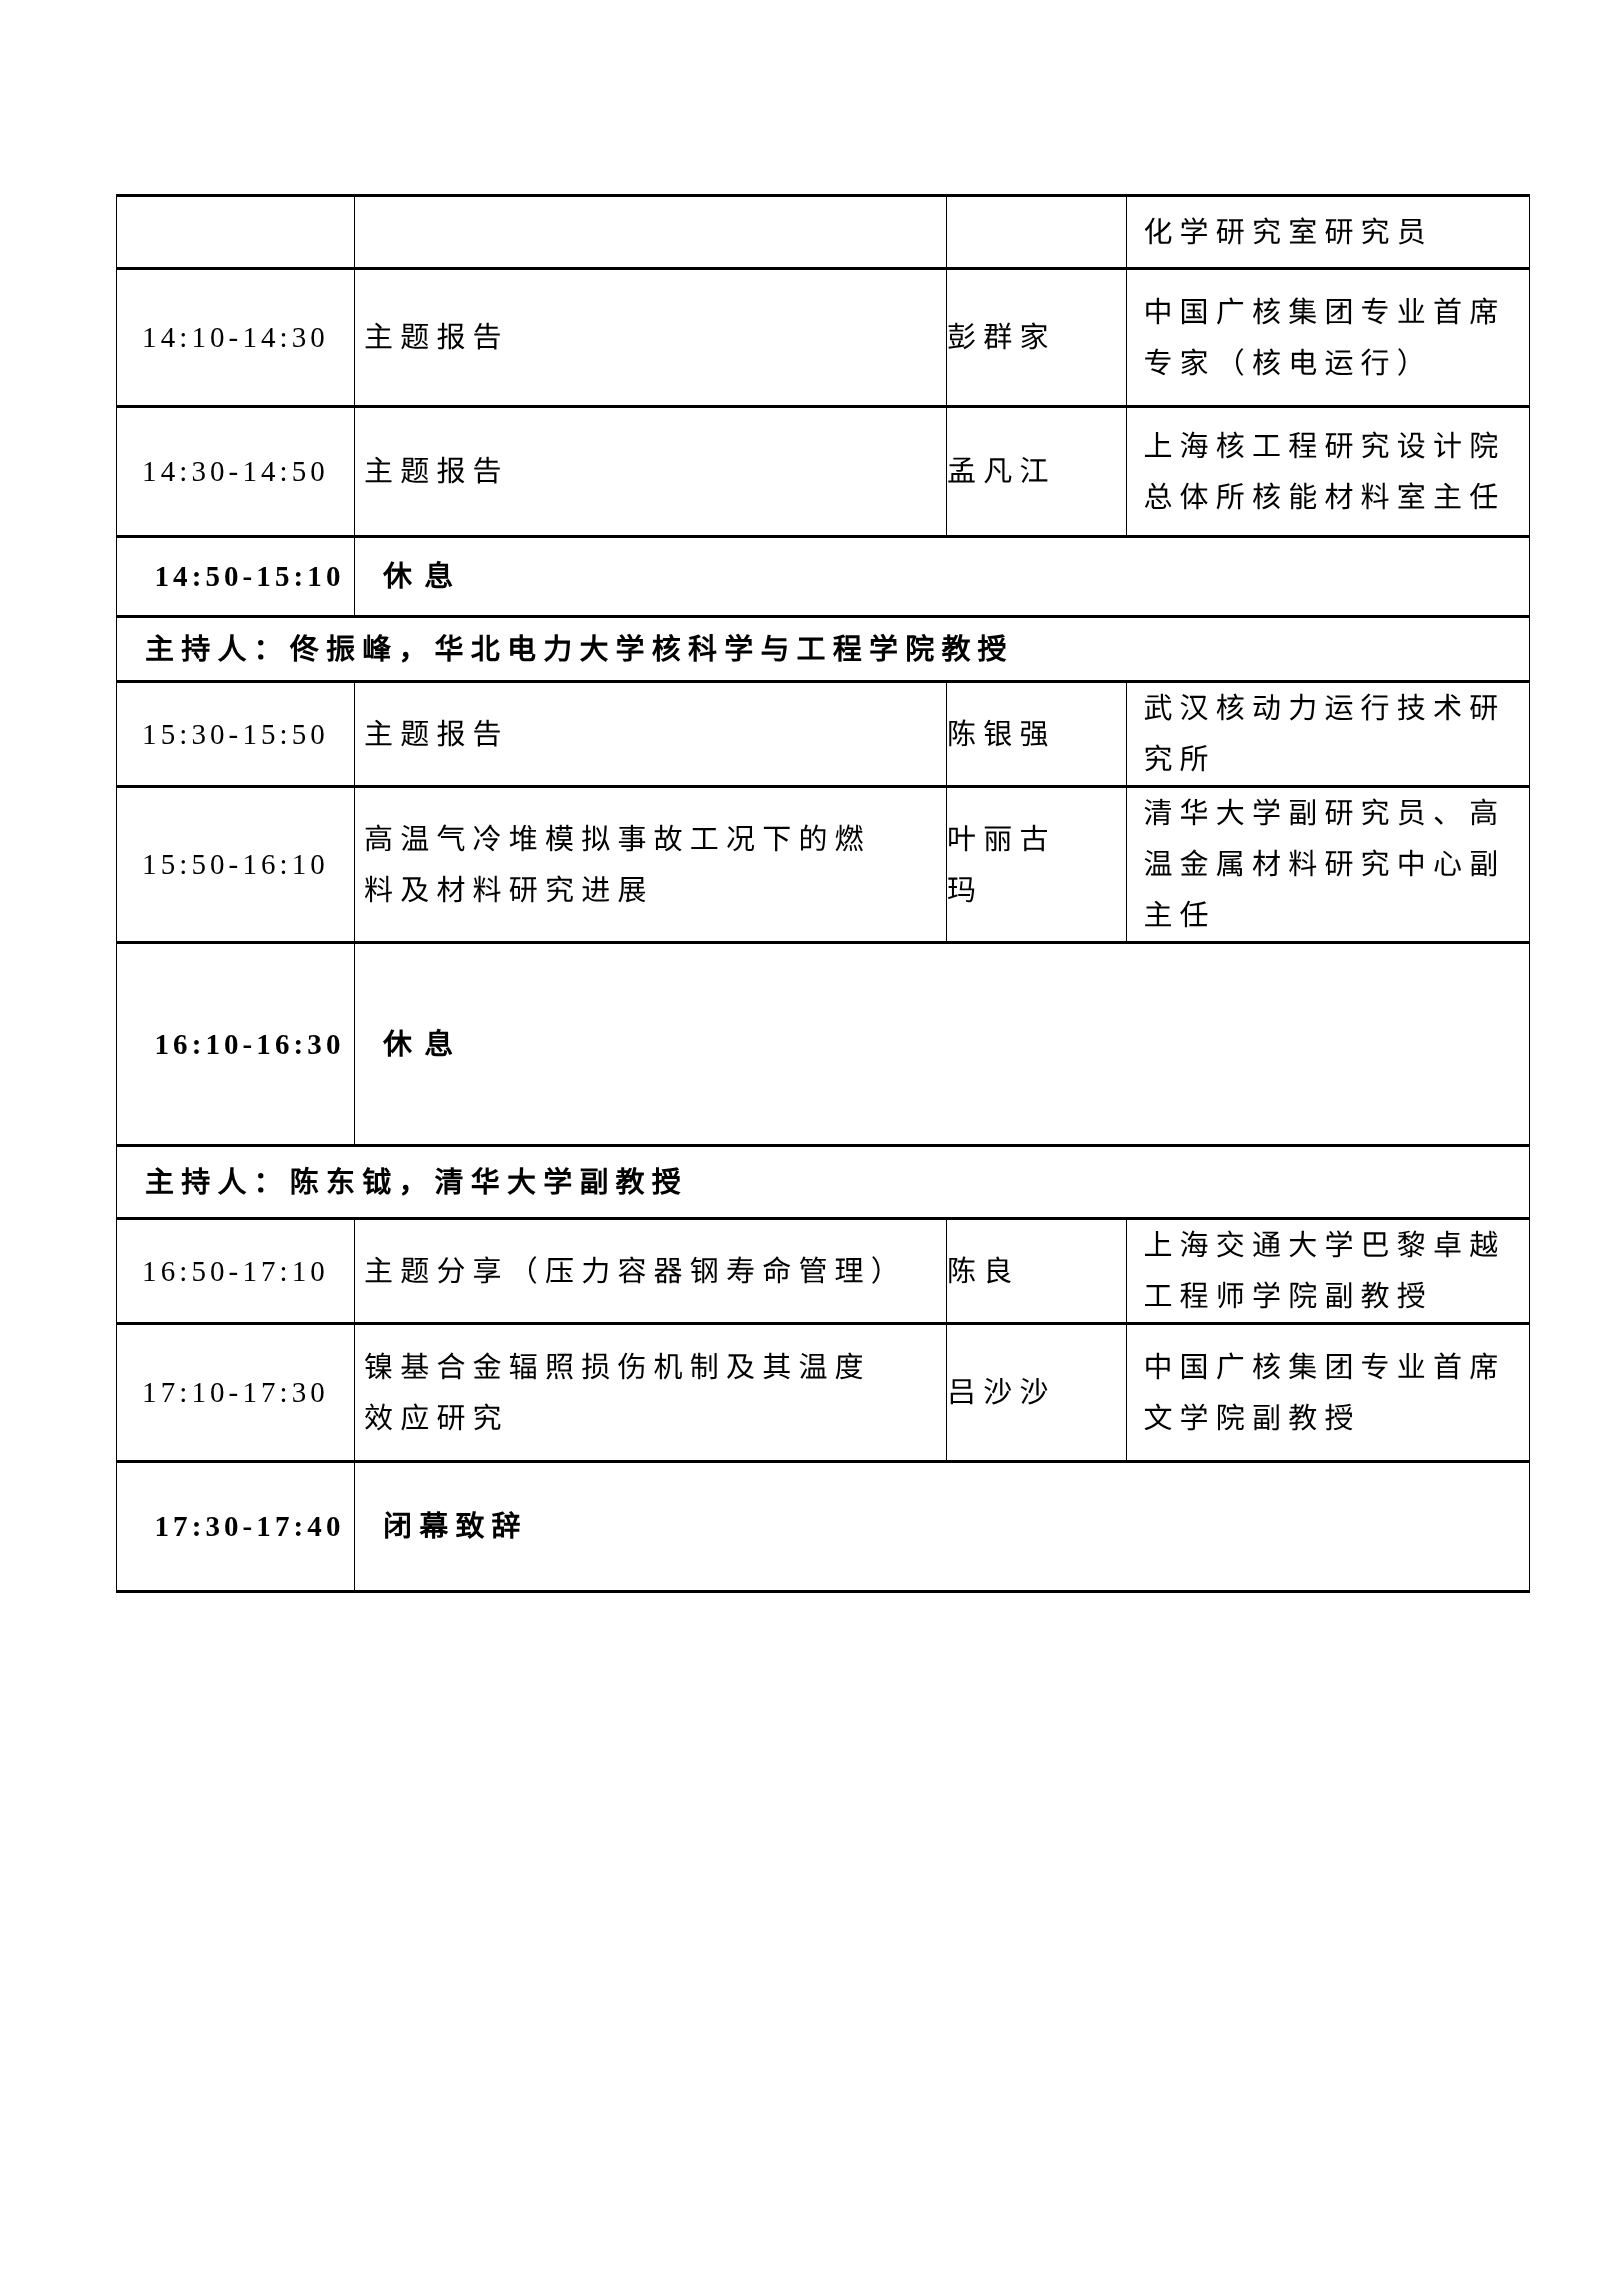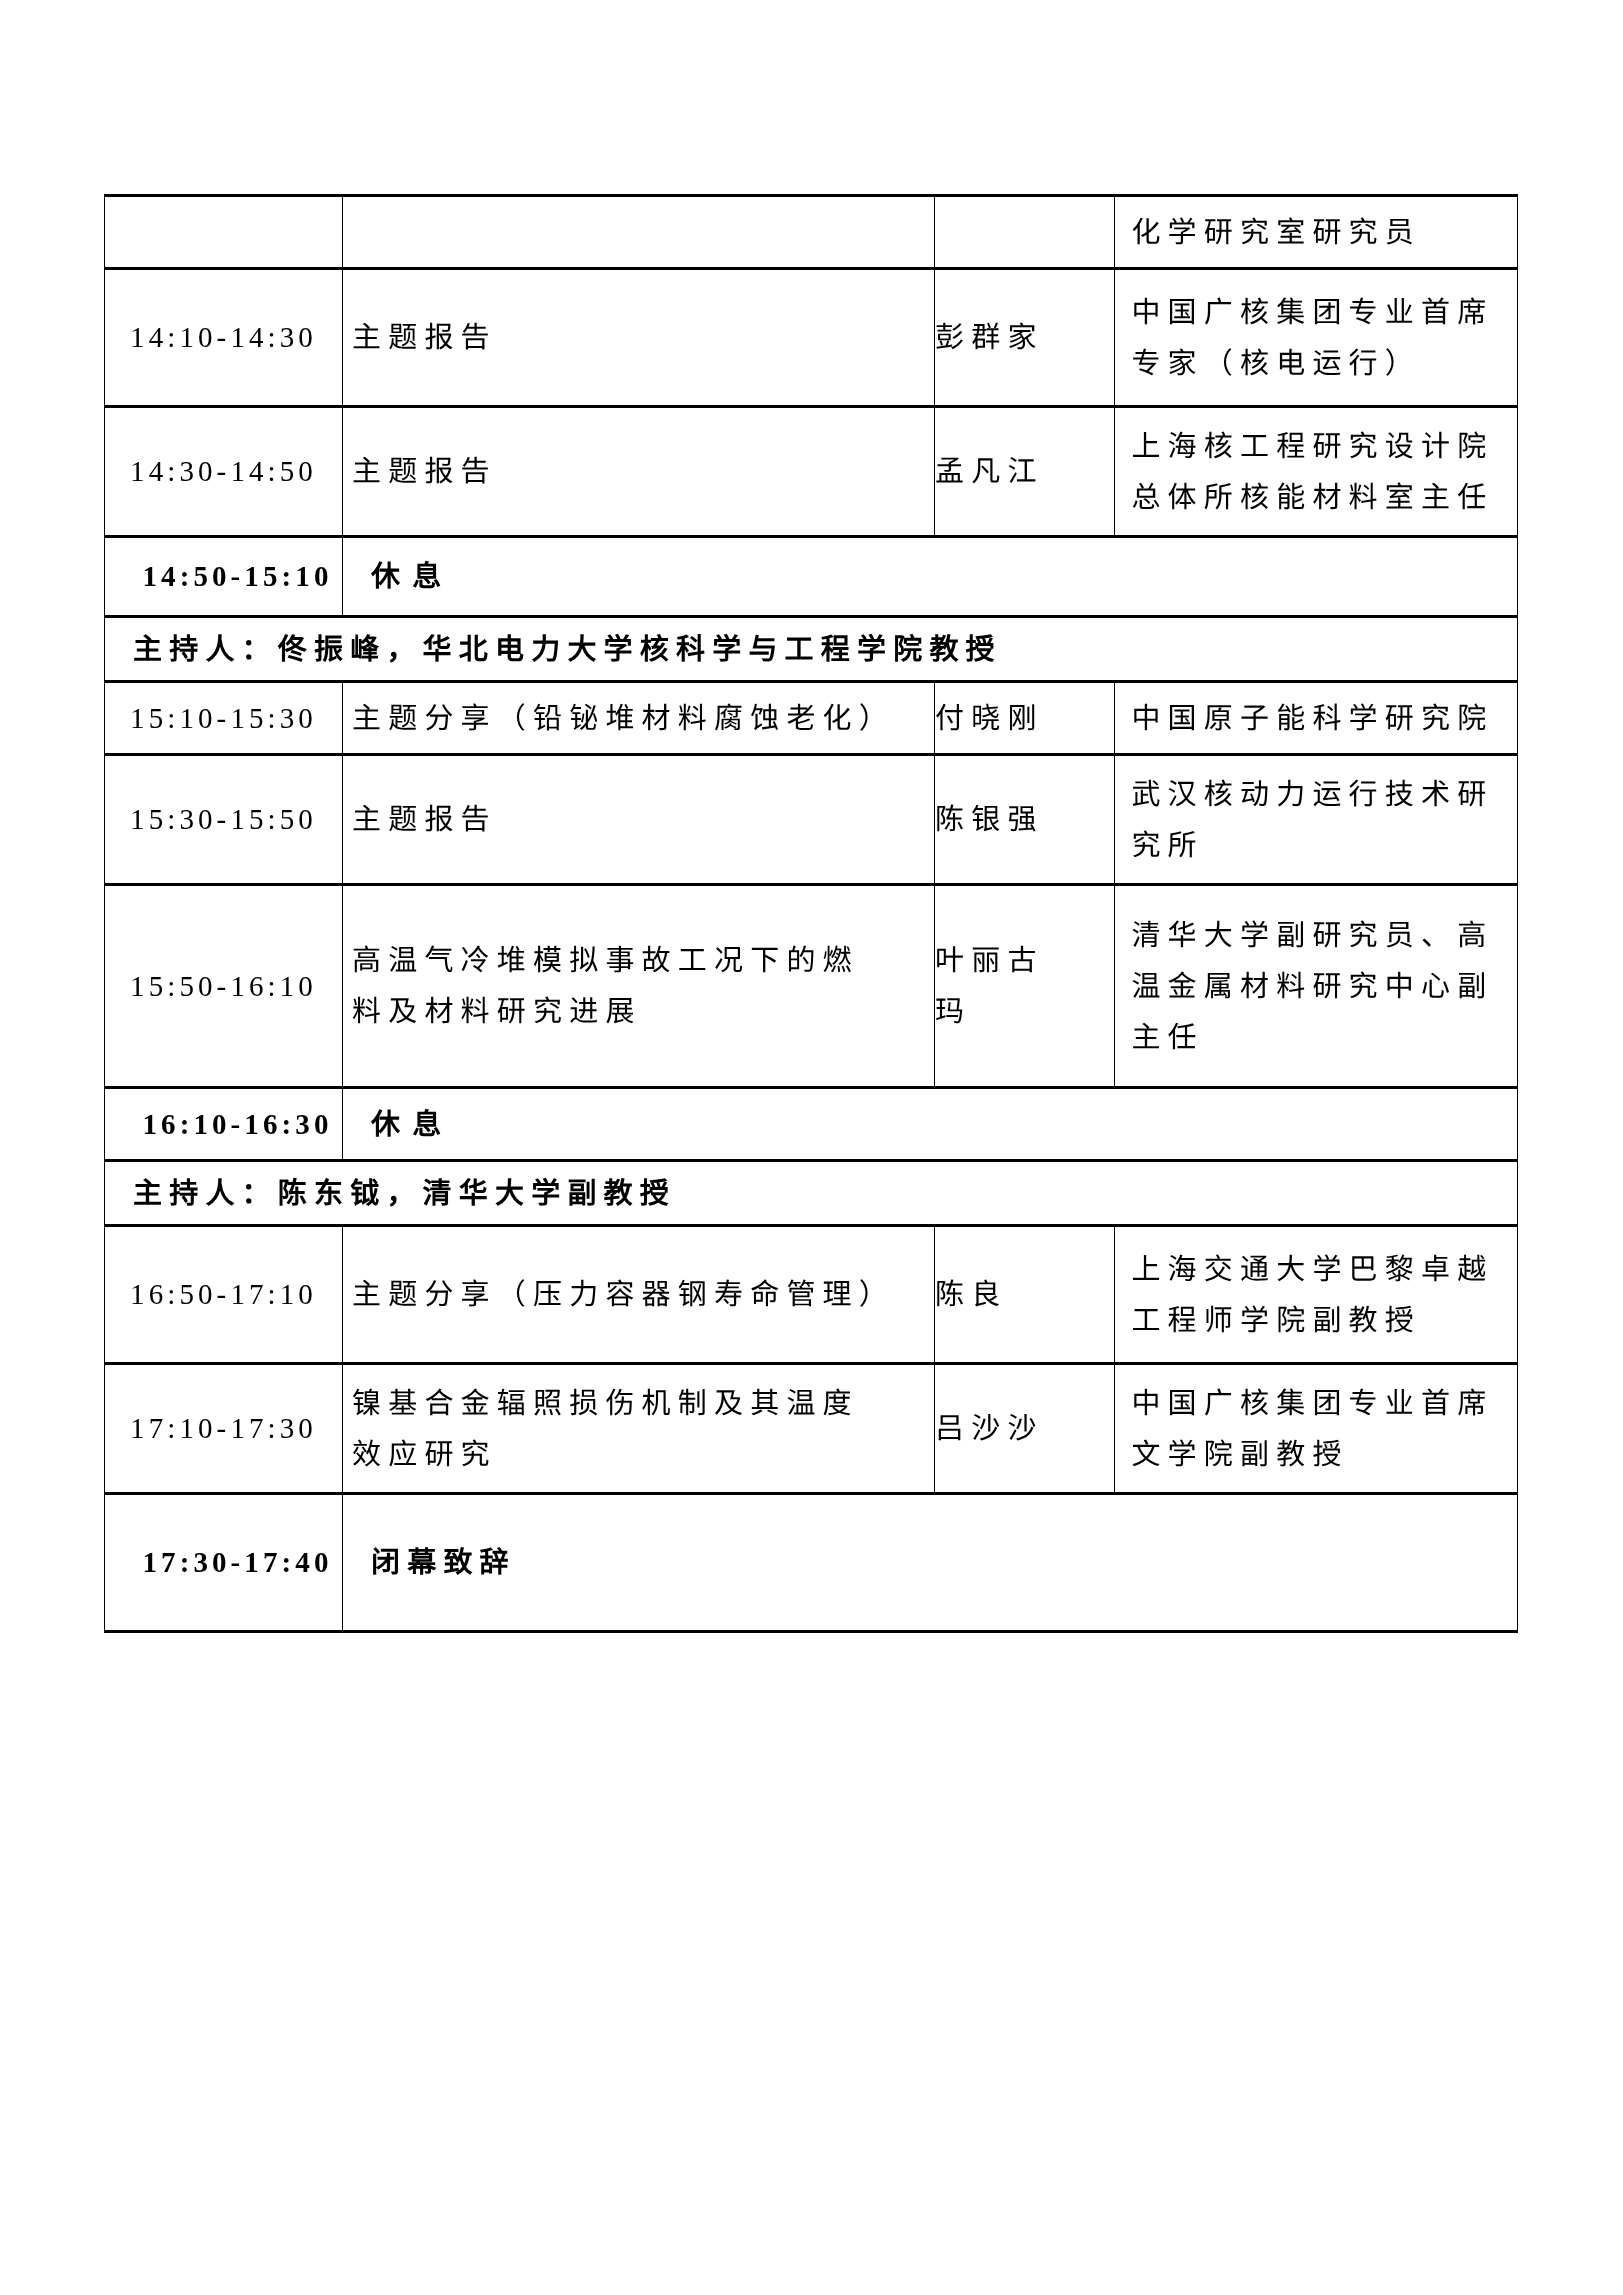--- a/index.html
+++ b/index.html
@@ -11,21 +11,21 @@
     position: relative;
     width: 1623px;
     height: 2295px;
     background: #ffffff;
     color: #000000;
     font-family: "Liberation Serif", "DejaVu Serif", serif;
     overflow: hidden;
   }
   table.schedule {
     position: absolute;
-    left: 104px;
+    left: 116px;
     top: 194px;
     width: 1413px;
     border-collapse: collapse;
     table-layout: fixed;
   }
   col.c-time { width: 238px; }
   col.c-title { width: 592px; }
   col.c-speaker { width: 180px; }
   col.c-aff { width: 403px; }
 
@@ -110,26 +110,20 @@
 总体所核能材料室主任</td>
       </tr>
       <tr>
         <td class="time bold">14:50-15:10</td>
         <td class="center bold gap" colspan="3">休息</td>
       </tr>
       <tr>
         <td class="center bold" colspan="4">主持人：佟振峰，华北电力大学核科学与工程学院教授</td>
       </tr>
       <tr>
-        <td class="time">15:10-15:30</td>
-        <td class="title">主题分享（铅铋堆材料腐蚀老化）</td>
-        <td class="speaker">付晓刚</td>
-        <td class="aff">中国原子能科学研究院</td>
-      </tr>
-      <tr>
         <td class="time">15:30-15:50</td>
         <td class="title">主题报告</td>
         <td class="speaker">陈银强</td>
         <td class="aff">武汉核动力运行技术研
 究所</td>
       </tr>
       <tr>
         <td class="time">15:50-16:10</td>
         <td class="title">高温气冷堆模拟事故工况下的燃
 料及材料研究进展</td>

